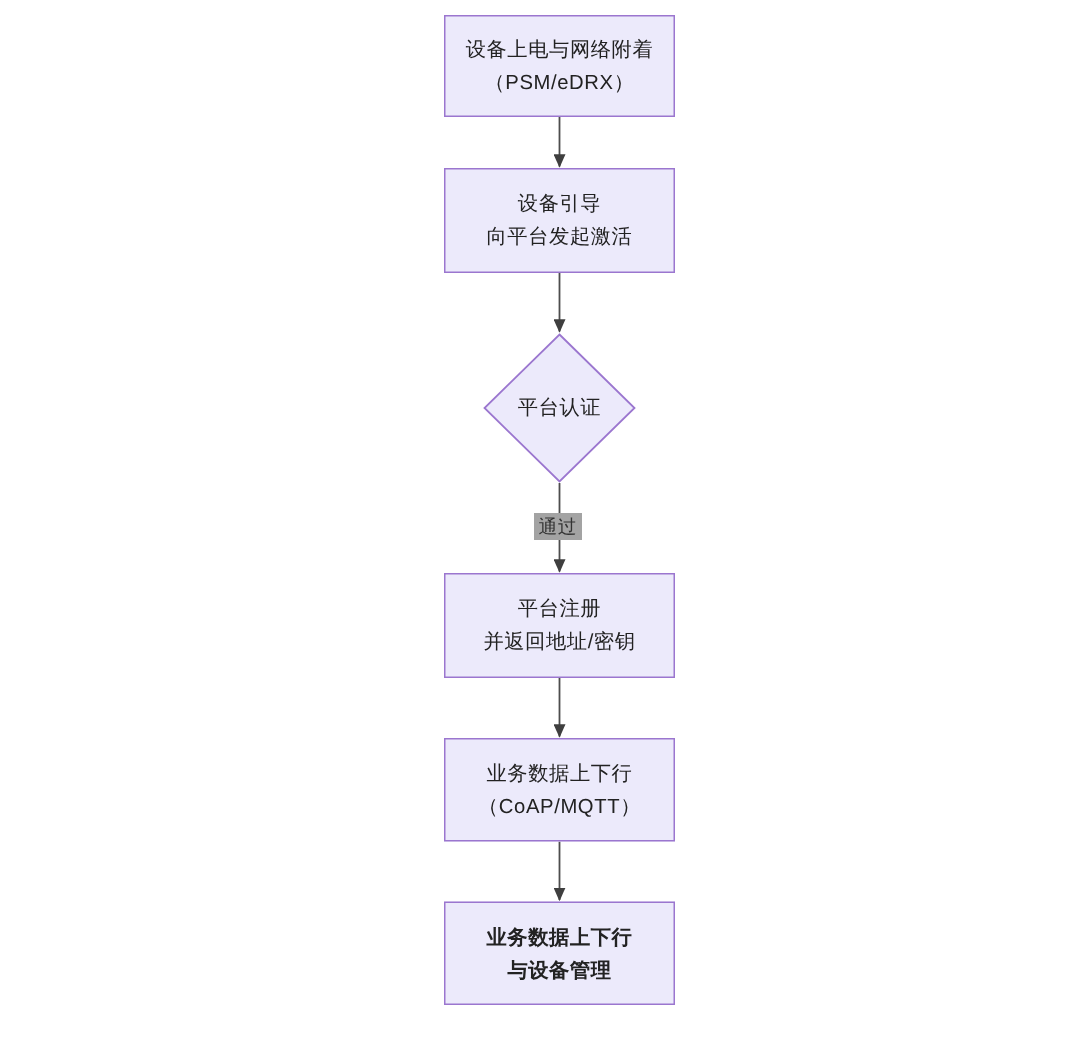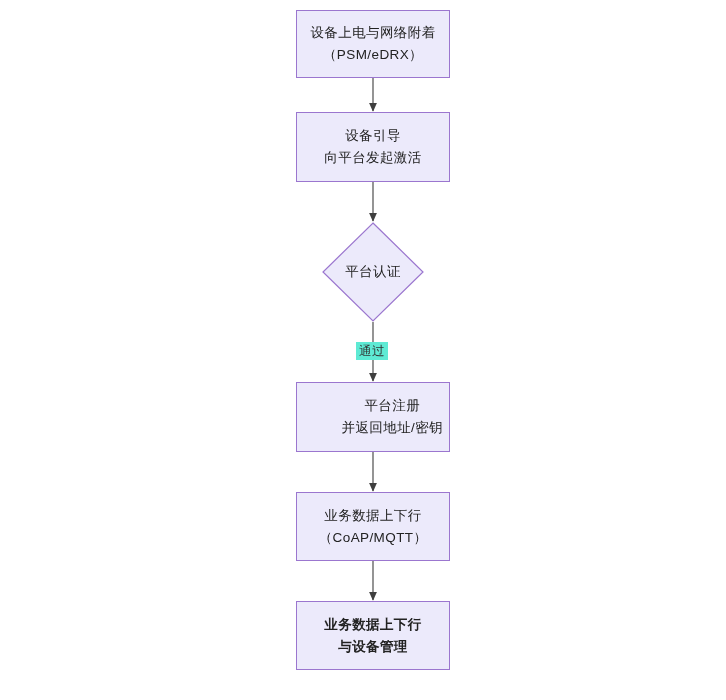--- a/index.html
+++ b/index.html
@@ -60,21 +60,21 @@
     height: 100px;
     display: flex;
     align-items: center;
     justify-content: center;
     font-size: 13.5px;
     color: #222222;
     letter-spacing: 0.4px;
   }
   .edge-label {
     position: absolute;
-    background: #5eead4;
+    background: #a3a3a3;
     color: #333333;
     font-size: 12.5px;
     line-height: 16px;
     padding: 1px 3px;
     letter-spacing: 0.4px;
     white-space: nowrap;
   }
   .connector-layer {
     position: absolute;
     left: 0;
@@ -119,21 +119,21 @@
 
   <div class="decision" style="left:322px; top:222px;text-decoration:underline;">
     <svg class="diamond-shape" width="102" height="100" viewBox="0 0 102 100" xmlns="http://www.w3.org/2000/svg">
       <polygon points="51,1 101,50 51,99 1,50" fill="#eceafb" stroke="#9b76cf" stroke-width="1.2"></polygon>
     </svg>
     <span class="decision-label">平台认证</span>
   </div>
 
   <div class="edge-label" style="left:356px; top:342px;">通过</div>
 
-  <div class="node" style="left:296px; top:382px; width:154px; height:70px;justify-content:flex-end;">
+  <div class="node" style="left:296px; top:382px; width:154px; height:70px;">
     <span class="node-text">平台注册
 并返回地址/密钥</span>
   </div>
 
   <div class="node" style="left:296px; top:492px; width:154px; height:69px;">
     <span class="node-text">业务数据上下行
 （CoAP/MQTT）</span>
   </div>
 
   <div class="node" style="left:296px; top:601px; width:154px; height:69px;font-weight:bold;">

